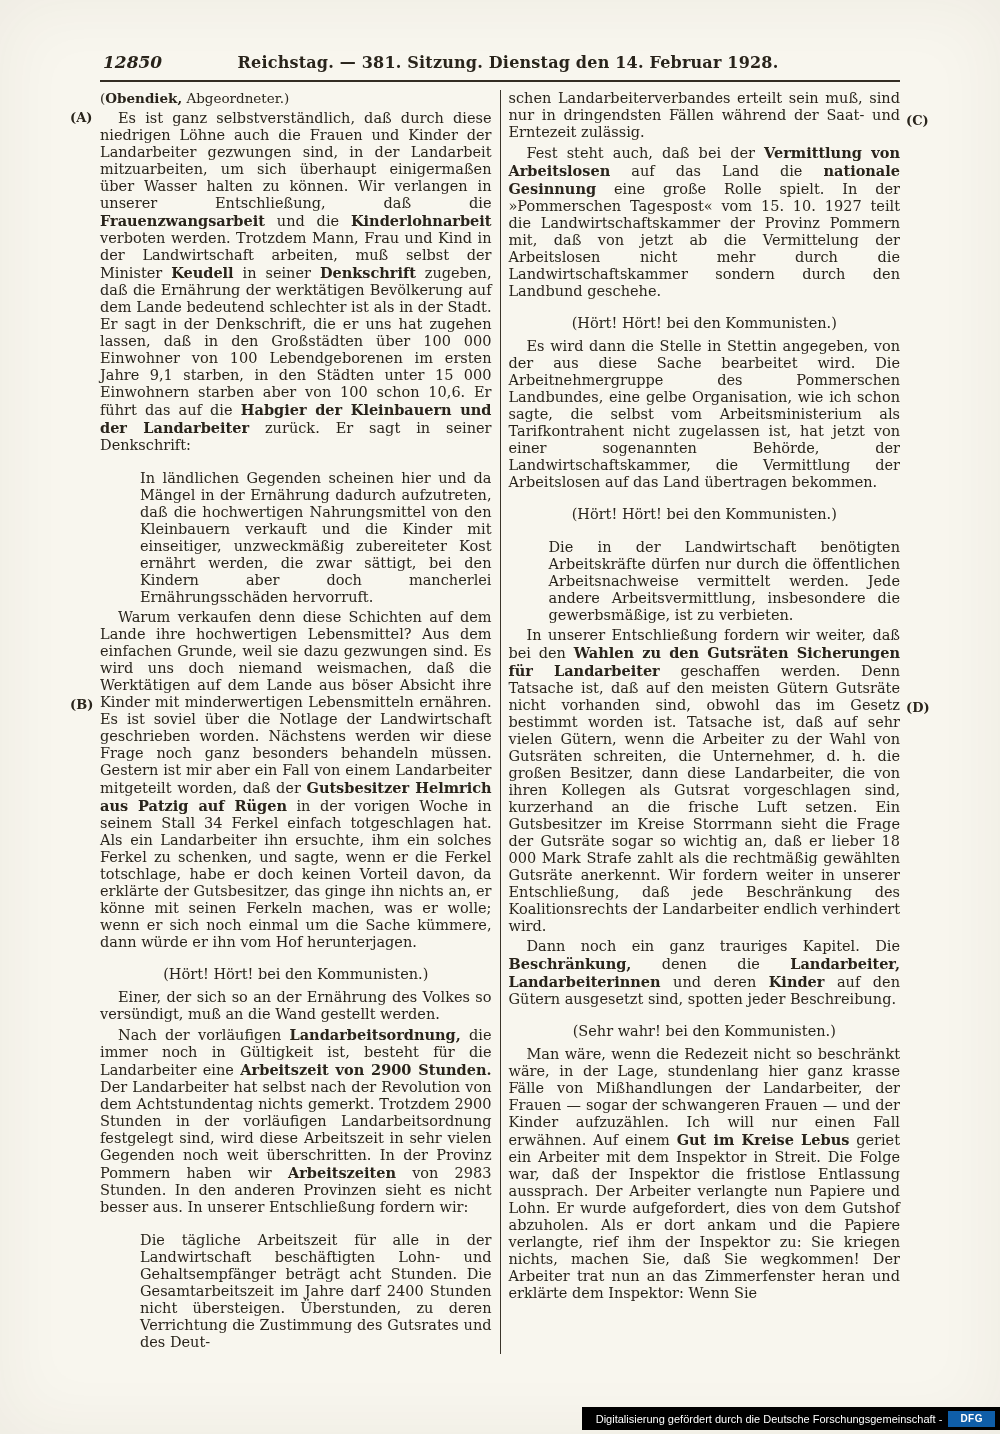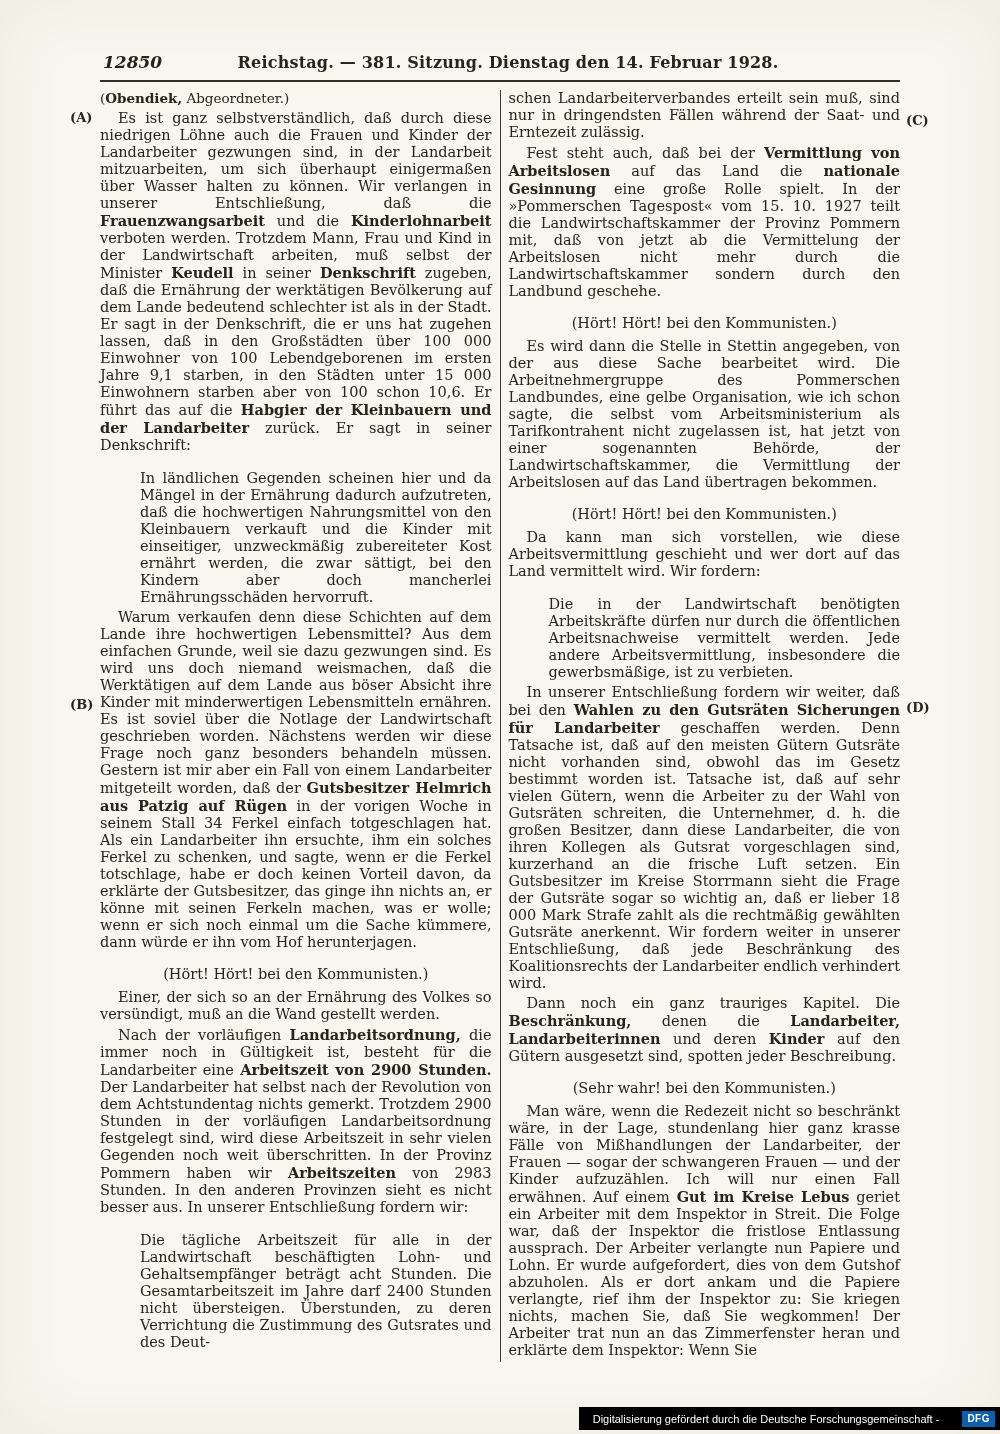--- a/index.html
+++ b/index.html
@@ -44,29 +44,29 @@
   .margin-marker{
     position:absolute;font-size:13px;font-weight:bold;
   }
   .mk-a{left:70px;top:110px;}
   .mk-b{left:70px;top:697px;}
   .mk-c{left:906px;top:113px;}
   .mk-d{left:906px;top:700px;}
   .footer-bar{
     position:absolute;right:0;bottom:4px;height:23px;
     background:#000;color:#fff;
-    display:flex;align-items:center;gap:23px;
+    display:flex;align-items:center;gap:6px;
     padding:0 5px 0 14px;
     font-family:"Liberation Sans","DejaVu Sans",sans-serif;
     font-size:11px;white-space:nowrap;
   }
   .dfg-logo{
     background:#0f5ea8;color:#fff;
     font-weight:bold;font-size:10px;
-    padding:3px 5px;line-height:1;
+    padding:3px 12px;line-height:1;
     letter-spacing:.5px;
   }
   b{font-weight:bold;}
 </style>
 </head>
 <body>
 
 <div class="page">
 
   <div class="pagenum">12850</div>
@@ -91,21 +91,20 @@
       </div>
     <div class="col-gap"></div>
     <div class="divider"></div>
     <div class="col-gap"></div>
     <div class="col">
         <p class="cont"><span>schen Landarbeiterverbandes erteilt sein muß, sind nur in dringendsten Fällen während der Saat- und Erntezeit zulässig.</span></p>
         <p class="para"><span>Fest steht auch, daß bei der </span><b>Vermittlung von Arbeitslosen</b><span> auf das Land die </span><b>nationale Gesinnung</b><span> eine große Rolle spielt. In der »Pommerschen Tagespost« vom 15. 10. 1927 teilt die Landwirtschaftskammer der Provinz Pommern mit, daß von jetzt ab die Vermittelung der Arbeitslosen nicht mehr durch die Landwirtschaftskammer sondern durch den Landbund geschehe.</span></p>
         <p class="center"><span>(Hört! Hört! bei den Kommunisten.)</span></p>
         <p class="para"><span>Es wird dann die Stelle in Stettin angegeben, von der aus diese Sache bearbeitet wird. Die Arbeitnehmergruppe des Pommerschen Landbundes, eine gelbe Organisation, wie ich schon sagte, die selbst vom Arbeitsministerium als Tarifkontrahent nicht zugelassen ist, hat jetzt von einer sogenannten Behörde, der Landwirtschaftskammer, die Vermittlung der Arbeitslosen auf das Land übertragen bekommen.</span></p>
         <p class="center"><span>(Hört! Hört! bei den Kommunisten.)</span></p>
-        <p class="para"><span>Da kann man sich vorstellen, wie diese Arbeitsvermittlung geschieht und wer dort auf das Land vermittelt wird.  Wir fordern:</span></p>
         <p class="quote"><span>Die in der Landwirtschaft benötigten Arbeitskräfte dürfen nur durch die öffentlichen Arbeitsnachweise vermittelt werden. Jede andere Arbeitsvermittlung, insbesondere die gewerbsmäßige, ist zu verbieten.</span></p>
         <p class="para"><span>In unserer Entschließung fordern wir weiter, daß bei den </span><b>Wahlen zu den Gutsräten Sicherungen für Landarbeiter</b><span> geschaffen werden. Denn Tatsache ist, daß auf den meisten Gütern Gutsräte nicht vorhanden sind, obwohl das im Gesetz bestimmt worden ist. Tatsache ist, daß auf sehr vielen Gütern, wenn die Arbeiter zu der Wahl von Gutsräten schreiten, die Unternehmer, d. h. die großen Besitzer, dann diese Landarbeiter, die von ihren Kollegen als Gutsrat vorgeschlagen sind, kurzerhand an die frische Luft setzen. Ein Gutsbesitzer im Kreise Storrmann sieht die Frage der Gutsräte sogar so wichtig an, daß er lieber 18 000 Mark Strafe zahlt als die rechtmäßig gewählten Gutsräte anerkennt. Wir fordern weiter in unserer Entschließung, daß jede Beschränkung des Koalitionsrechts der Landarbeiter endlich verhindert wird.</span></p>
         <p class="para"><span>Dann noch ein ganz trauriges Kapitel. Die </span><b>Beschränkung,</b><span> denen die </span><b>Landarbeiter, Landarbeiterinnen</b><span> und deren </span><b>Kinder</b><span> auf den Gütern ausgesetzt sind, spotten jeder Beschreibung.</span></p>
         <p class="center"><span>(Sehr wahr! bei den Kommunisten.)</span></p>
         <p class="para"><span>Man wäre, wenn die Redezeit nicht so beschränkt wäre, in der Lage, stundenlang hier ganz krasse Fälle von Mißhandlungen der Landarbeiter, der Frauen — sogar der schwangeren Frauen — und der Kinder aufzuzählen. Ich will nur einen Fall erwähnen. Auf einem </span><b>Gut im Kreise Lebus</b><span> geriet ein Arbeiter mit dem Inspektor in Streit. Die Folge war, daß der Inspektor die fristlose Entlassung aussprach. Der Arbeiter verlangte nun Papiere und Lohn. Er wurde aufgefordert, dies von dem Gutshof abzuholen. Als er dort ankam und die Papiere verlangte, rief ihm der Inspektor zu: Sie kriegen nichts, machen Sie, daß Sie wegkommen! Der Arbeiter trat nun an das Zimmerfenster heran und erklärte dem Inspektor: Wenn Sie</span></p>
       </div>
   </div>
 
   <div class="footer-bar">
     <span>Digitalisierung gefördert durch die Deutsche Forschungsgemeinschaft -</span>

